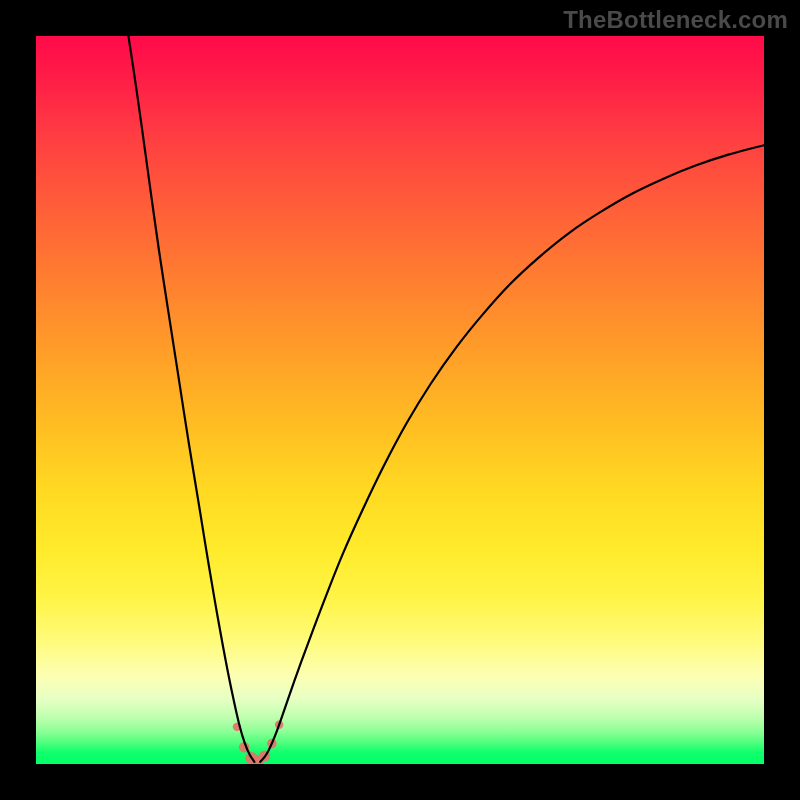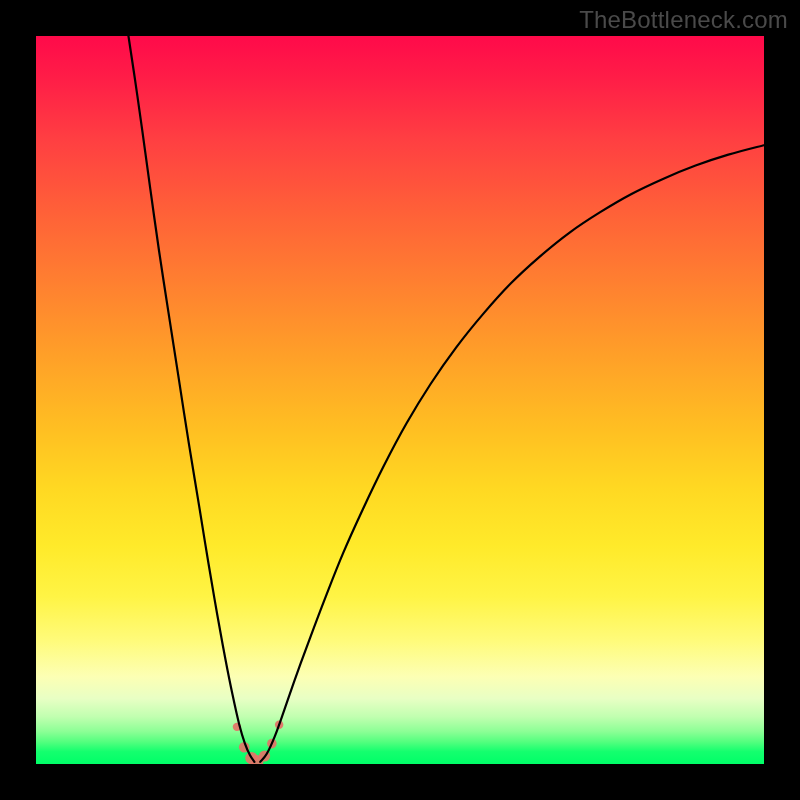--- a/index.html
+++ b/index.html
@@ -51,21 +51,21 @@
       #14ff6e 98.3%,
       #00ff68 100%
     );
   }
   .watermark {
     position: absolute;
     top: 6px;
     right: 12px;
     color: #4a4a4a;
     font-size: 24px;
-    font-weight: 400;
+    font-weight: 700;
     letter-spacing: 0.2px;
     user-select: none;
   }
   svg {
     position: absolute;
     left: 0;
     top: 0;
   }
 </style>
 </head>

